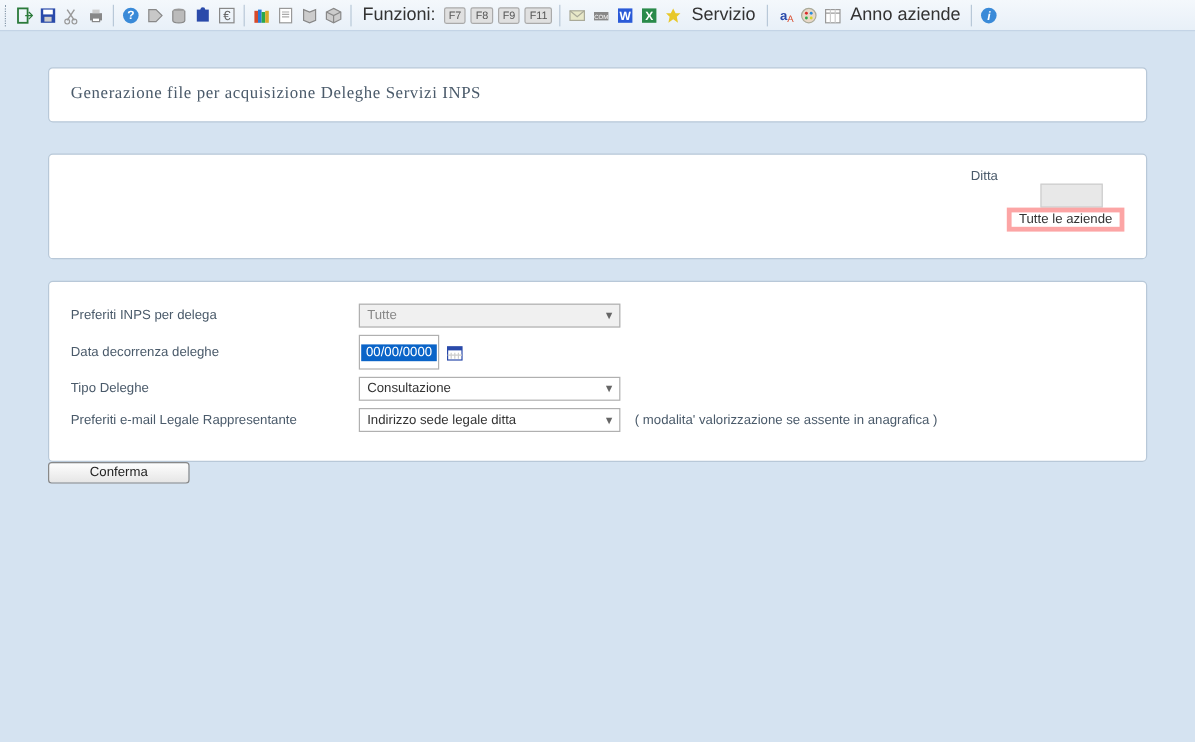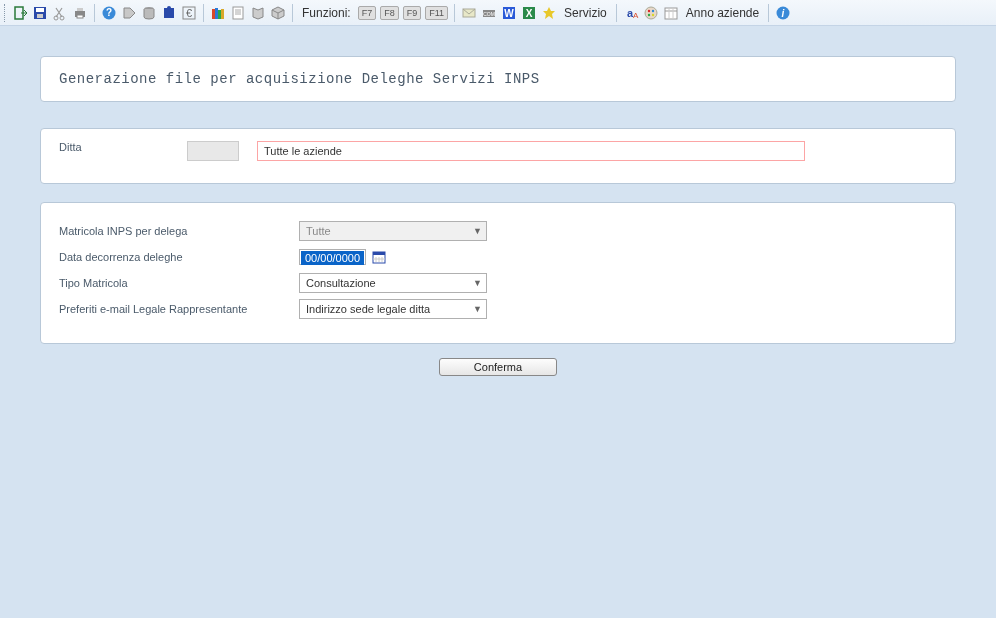--- a/index.html
+++ b/index.html
@@ -40,21 +40,21 @@
     }
     
     .tb-sep {
       width: 1px;
       height: 18px;
       background: #b8c8d8;
       margin: 0 3px;
     }
     
     .tb-text {
-      font-size: 12px;
+      font-size: 15px;
       color: #333;
       padding: 0 4px;
     }
     
     .fkey {
       background: #e0e0e0;
       border: 1px solid #aaa;
       border-radius: 2px;
       font-size: 9px;
       padding: 1px 3px;
@@ -68,57 +68,58 @@
     }
     
     .title-panel {
       background: #fff;
       border: 1px solid #b8c8d8;
       border-radius: 4px;
       padding: 14px 18px;
       margin-bottom: 26px;
     }
     .title-panel-text {
-      font-family: Liberation Mono, monospace;
+      font-family: Liberation Serif, serif;
       font-size: 14px;
       color: #4a5a6a;
       letter-spacing: 0.5px;
     }
     
     .form-panel {
       background: #fff;
       border: 1px solid #b8c8d8;
       border-radius: 4px;
       padding: 12px 18px 16px;
       margin-bottom: 18px;
     }
     
     .row {
       display: flex;
-      align-items: flex-start;
+      align-items: flex-end;
       margin-bottom: 6px;
+      flex-direction: column;
     }
     
     .label {
       color: #4a5a6a;
       font-size: 11px;
     }
     
     .ditta-row .label { width: 128px; }
     .ditta-code {
       width: 52px;
       height: 20px;
       background: #e8e8e8;
       border: 1px solid #ccc;
       margin-right: 18px;
     }
     .ditta-name {
       flex: 1;
       height: 20px;
-      border: 1px solid #fca5a5;
+      border: 4px solid #fca5a5;
       padding: 0 6px;
       display: flex;
       align-items: center;
       font-size: 11px;
       color: #333;
       max-width: 548px;
     }
     
     .form-panel-2 {
       background: #fff;
@@ -129,21 +130,21 @@
     
     .form-row {
       display: flex;
       align-items: center;
       margin-bottom: 6px;
       min-height: 20px;
     }
     .form-row .label { width: 240px; }
     
     .select-box {
-      width: 188px;
+      width: 218px;
       height: 20px;
       border: 1px solid #b0b0b0;
       background: #fff;
       display: flex;
       align-items: center;
       justify-content: space-between;
       padding: 0 4px 0 6px;
       font-size: 11px;
       color: #333;
       cursor: pointer;
@@ -151,25 +152,25 @@
     .select-box.disabled {
       background: #f0f0f0;
       color: #888;
     }
     .select-arrow {
       color: #666;
       font-size: 9px;
     }
     
     .date-input {
-      height: 16px;
+      height: 29px;
       border: 1px solid #b0b0b0;
       background: #fff;
       display: flex;
-      align-items: flex-start;
+      align-items: center;
       font-size: 11px;
     }
     .date-val {
       background: #0a64c8;
       color: #fff;
       padding: 1px 4px;
       margin: 1px;
     }
     .cal-icon {
       margin-left: 6px;
@@ -177,22 +178,21 @@
     }
     
     .hint-text {
       margin-left: 12px;
       font-size: 11px;
       color: #4a5a6a;
     }
     
     .btn-row {
       display: flex;
-      justify-content: center;
-      margin-top: 14px;
+      justify-content: flex-start;
     }
     
     .btn {
       background: linear-gradient(to bottom, #fdfdfd, #e6e6e6);
       border: 1px solid #888;
       border-radius: 3px;
       padding: 2px 30px;
       font-size: 11px;
       color: #222;
       cursor: pointer;
@@ -386,21 +386,21 @@
     <div class="row ditta-row">
       <span class="label">Ditta</span>
       <div class="ditta-code"></div>
       <div class="ditta-name">Tutte le aziende</div>
     </div>
   </div>
 
   <div class="form-panel-2">
 
     <div class="form-row">
-      <span class="label">Matricola INPS per delega</span>
+      <span class="label">Preferiti INPS per delega</span>
       <div class="select-box disabled">
         <span>Tutte</span>
         <span class="select-arrow">▼</span>
       </div>
     </div>
 
     <div class="form-row">
       <span class="label">Data decorrenza deleghe</span>
       <div style="display:flex;align-items:center;">
         <div class="date-input">
@@ -413,33 +413,34 @@
               <line x1="4" y1="7" x2="4" y2="12" stroke="#ccc"></line>
               <line x1="7" y1="7" x2="7" y2="12" stroke="#ccc"></line>
               <line x1="10" y1="7" x2="10" y2="12" stroke="#ccc"></line>
               <line x1="1" y1="9" x2="13" y2="9" stroke="#ccc"></line>
             </svg>
         </span>
       </div>
     </div>
 
     <div class="form-row">
-      <span class="label">Tipo Matricola</span>
+      <span class="label">Tipo Deleghe</span>
       <div class="select-box">
         <span>Consultazione</span>
         <span class="select-arrow">▼</span>
       </div>
     </div>
 
     <div class="form-row">
       <span class="label">Preferiti e-mail Legale Rappresentante</span>
       <div class="select-box">
         <span>Indirizzo sede legale ditta</span>
         <span class="select-arrow">▼</span>
       </div>
+      <span class="hint-text">( modalita' valorizzazione se assente in anagrafica )</span>
     </div>
 
   </div>
 
   <div class="btn-row">
     <button class="btn">Conferma</button>
   </div>
 
 </div>
 

